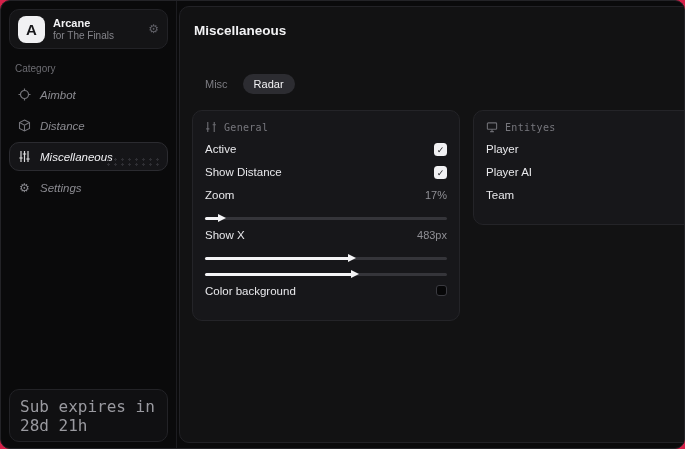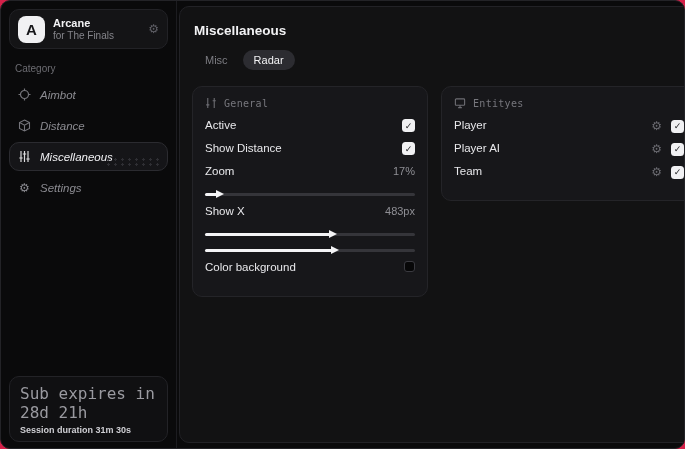--- a/index.html
+++ b/index.html
@@ -91,30 +91,31 @@
     border-radius:10px;
     padding:14px 12px;
     overflow:hidden;
   }
   .page-title { font-size:13.5px; font-weight:bold; color:#f2f2f4; margin:2px 2px 12px; }
   .tabs { display:flex; align-items:center; gap:4px; margin:0 0 16px 2px; }
   .tab {
     font-size:11px; color:#7c7c82;
     padding:4px 11px; border-radius:999px;
     cursor:pointer;
+    margin-top:24px;
   }
   .tab.selected { background:#2c2c31; color:#f2f2f4; }
   .panels { display:flex; align-items:flex-start; gap:13px; }
   .panel {
     background:#17171a;
     border:1px solid #242428;
     border-radius:10px;
     padding:10px 12px 12px;
   }
-  .panel-general { width:236px; }
+  .panel-general { width:268px; }
   .panel-entities { width:256px; }
   .panel-head {
     display:flex; align-items:center; gap:7px;
     font-family:"DejaVu Sans Mono",monospace;
     font-size:10px; color:#77777d;
     margin-bottom:10px; letter-spacing:.3px;
   }
   .panel-head svg { stroke:#6d6d73; }
   .row {
     display:flex; align-items:flex-start; justify-content:space-between;
@@ -216,21 +217,20 @@
 
       <div class="nav-item">
         <span class="ic uni-gear">⚙</span>
         <span>Settings</span>
       </div>
 
     </div>
 
     <div class="sub-card">
       <div class="sub-line1">Sub expires in 28d 21h</div>
-      <div class="sub-line2">Session duration 31m 30s</div>
     </div>
 
   </div>
 
   <div class="main-wrap">
     <div class="main">
 
       <div class="page-title">Miscellaneous</div>
 
       <div class="tabs">

